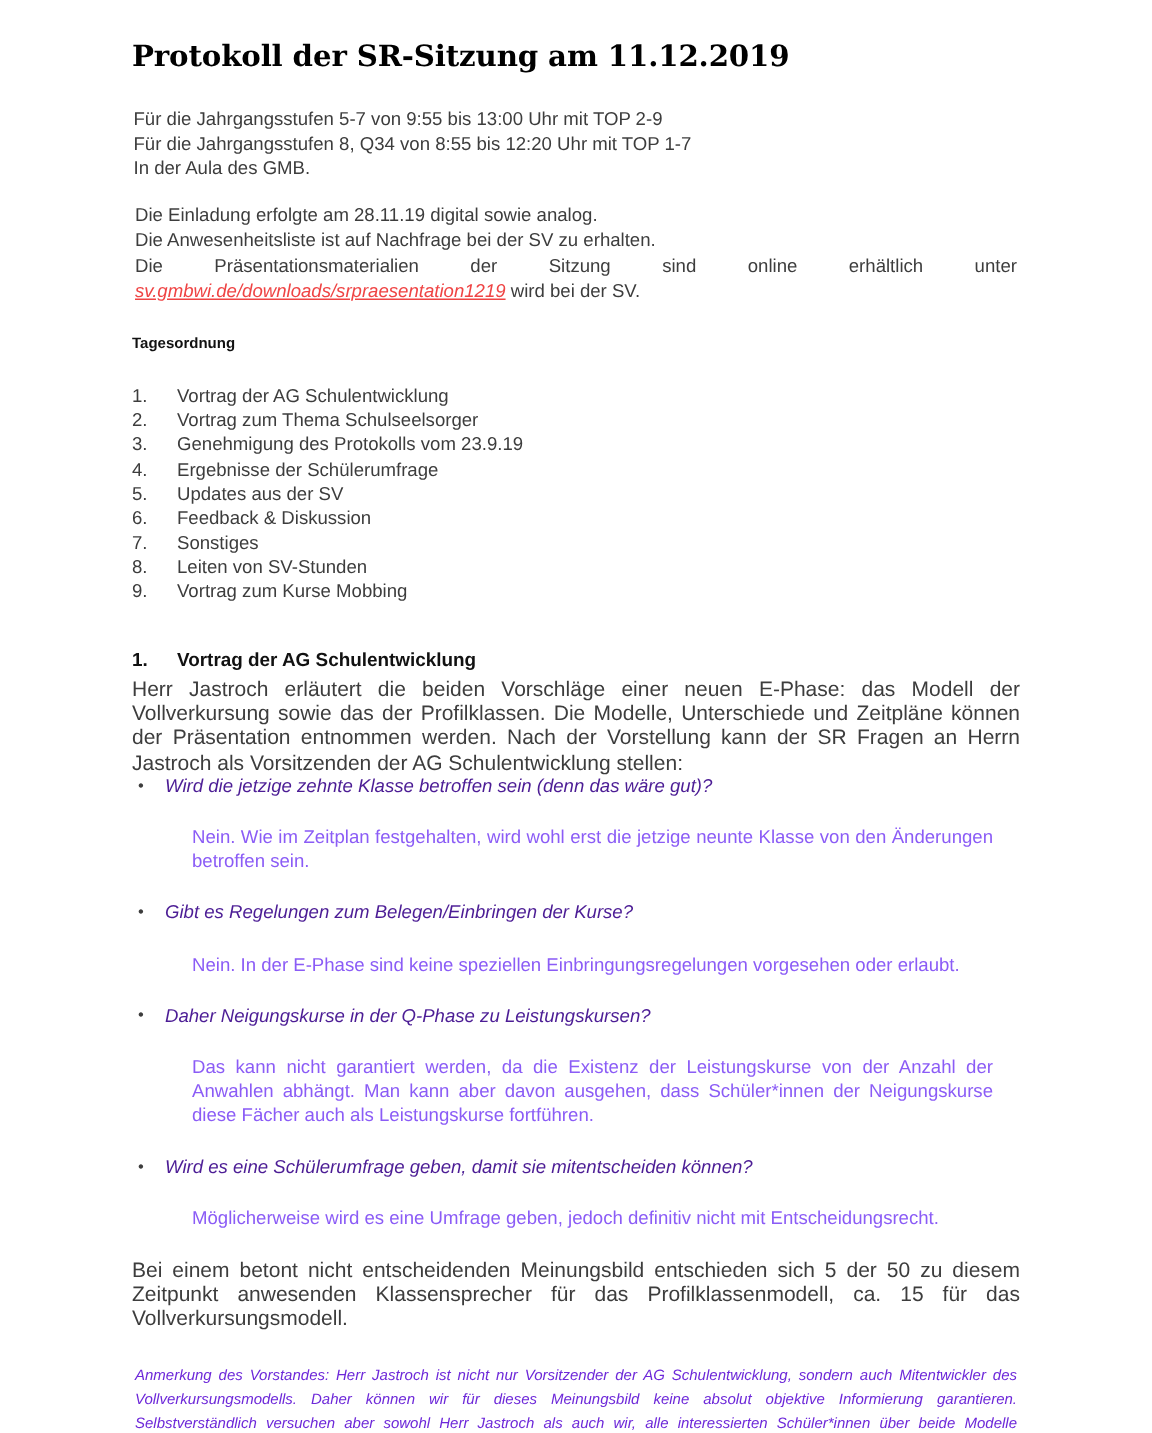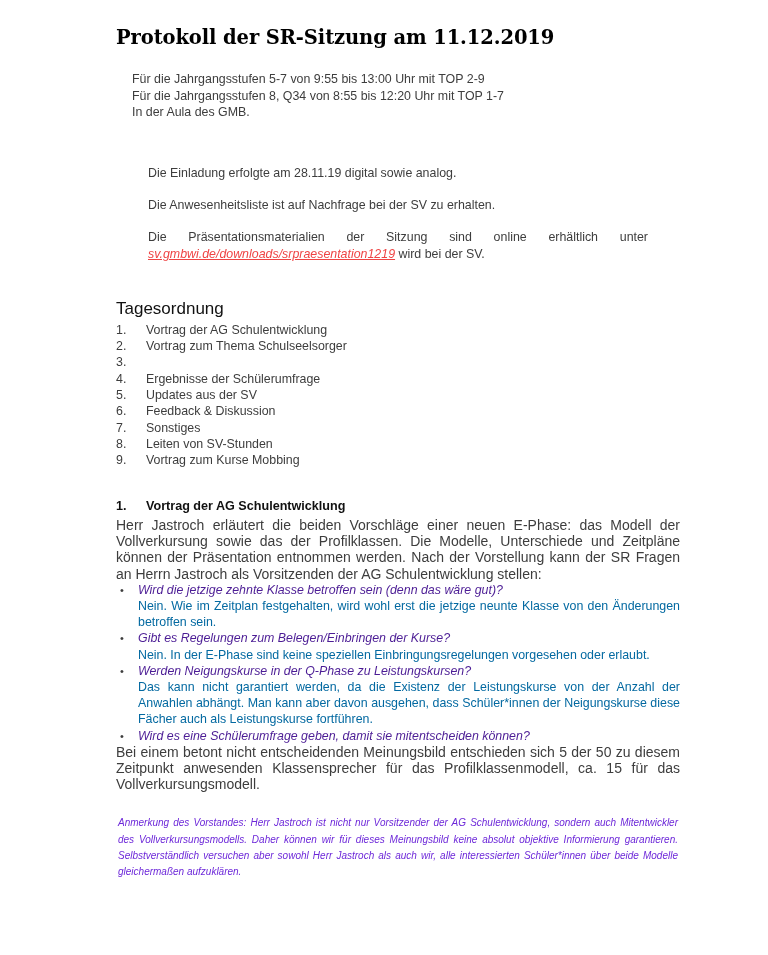--- a/index.html
+++ b/index.html
@@ -13,59 +13,59 @@
     overflow: hidden;
     font-family: "Liberation Sans", sans-serif;
     color: #1a1a1a;
   }
   .page {
     position: relative;
     width: 768px;
     height: 955px;
     background: #ffffff;
     box-sizing: border-box;
-    padding: 26px 88px 0 116px;
+    padding: 26px 88px 0 88px;
   }
   .doc-title {
     font-family: "DejaVu Serif", serif;
     font-weight: bold;
     font-size: 19.5px;
     letter-spacing: -0.1px;
     color: #000000;
     margin: 0 0 22px 0;
     line-height: 1.2;
   }
   .block {
     font-size: 12.4px;
     line-height: 16.2px;
     color: #3d3d3d;
     text-align: justify;
-    margin: 16px;
+    margin: 1px;
   }
   .block.loose { text-align: left; }
   .spacer-sm { height: 13px; }
   .spacer-md { height: 21px; }
   .spacer-lg { height: 30px; }
   .link {
     color: #ef4444;
     text-decoration: underline;
     font-style: italic;
   }
   .sec-head {
     font-size: 12.6px;
     font-weight: bold;
     color: #111111;
     margin: 0 0 2px 0;
     line-height: 16.4px;
   }
   .toc-head {
-    font-size: 17px;
-    font-weight: normal;
+    font-size: 10px;
+    font-weight: bold;
     color: #111111;
-    margin: 0 0 3px 0;
+    margin: 0 0 21px 0;
   }
   .toc-list {
     margin: 0;
     padding: 0;
     list-style: none;
   }
   .toc-list li {
     font-size: 12.4px;
     line-height: 16.3px;
     color: #3d3d3d;
@@ -114,23 +114,23 @@
     font-style: italic;
     font-size: 12.4px;
     line-height: 16.2px;
     color: #4c1d95;
     text-align: left;
     margin: 0;
   }
   .qa-a {
     font-size: 12.4px;
     line-height: 16.2px;
-    color: #0369a1;
-    text-align: justify;
-    margin: 0;
+    color: #8b5cf6;
+    text-align: justify;
+    margin: 18px;
   }
   .note {
     font-style: italic;
     font-size: 10px;
     line-height: 16.3px;
     color: #6d28d9;
     text-align: justify;
     margin: 2px;
   }
 </style>
@@ -162,20 +162,21 @@
     <li>
         <span class="toc-num">1.</span>
         <span>Vortrag der AG Schulentwicklung</span>
       </li>
     <li>
         <span class="toc-num">2.</span>
         <span>Vortrag zum Thema Schulseelsorger</span>
       </li>
     <li>
         <span class="toc-num">3.</span>
+        <span>Genehmigung des Protokolls vom 23.9.19</span>
       </li>
     <li>
         <span class="toc-num">4.</span>
         <span>Ergebnisse der Schülerumfrage</span>
       </li>
     <li>
         <span class="toc-num">5.</span>
         <span>Updates aus der SV</span>
       </li>
     <li>
@@ -216,28 +217,29 @@
     <li class="qa-item">
       <span class="qa-bullet">•</span>
       <span class="qa-body">
         <span class="qa-q" style="display: block;">Gibt es Regelungen zum Belegen/Einbringen der Kurse?</span>
         <span class="qa-a" style="display: block;">Nein. In der E-Phase sind keine speziellen Einbringungsregelungen vorgesehen oder erlaubt.</span>
       </span>
     </li>
     <li class="qa-item">
       <span class="qa-bullet">•</span>
       <span class="qa-body">
-        <span class="qa-q" style="display: block;">Werden Neigungskurse in der Q-Phase zu Leistungskursen?</span>
+        <span class="qa-q" style="display: block;">Daher Neigungskurse in der Q-Phase zu Leistungskursen?</span>
         <span class="qa-a" style="display: block;">Das kann nicht garantiert werden, da die Existenz der Leistungskurse von der Anzahl der Anwahlen abhängt. Man kann aber davon ausgehen, dass Schüler*innen der Neigungskurse diese Fächer auch als Leistungskurse fortführen.</span>
       </span>
     </li>
     <li class="qa-item">
       <span class="qa-bullet">•</span>
       <span class="qa-body">
         <span class="qa-q" style="display: block;">Wird es eine Schülerumfrage geben, damit sie mitentscheiden können?</span>
+        <span class="qa-a" style="display: block;">Möglicherweise wird es eine Umfrage geben, jedoch definitiv nicht mit Entscheidungsrecht.</span>
       </span>
     </li>
   </ul>
 
   <p class="para">Bei einem betont nicht entscheidenden Meinungsbild entschieden sich 5 der 50 zu diesem Zeitpunkt anwesenden Klassensprecher für das Profilklassenmodell, ca. 15 für das Vollverkursungsmodell.</p>
 
   <div class="spacer-md"></div>
 
   <p class="note">Anmerkung des Vorstandes: Herr Jastroch ist nicht nur Vorsitzender der AG Schulentwicklung, sondern auch Mitentwickler des Vollverkursungsmodells. Daher können wir für dieses Meinungsbild keine absolut objektive Informierung garantieren. Selbstverständlich versuchen aber sowohl Herr Jastroch als auch wir, alle interessierten Schüler*innen über beide Modelle gleichermaßen aufzuklären.</p>
 

